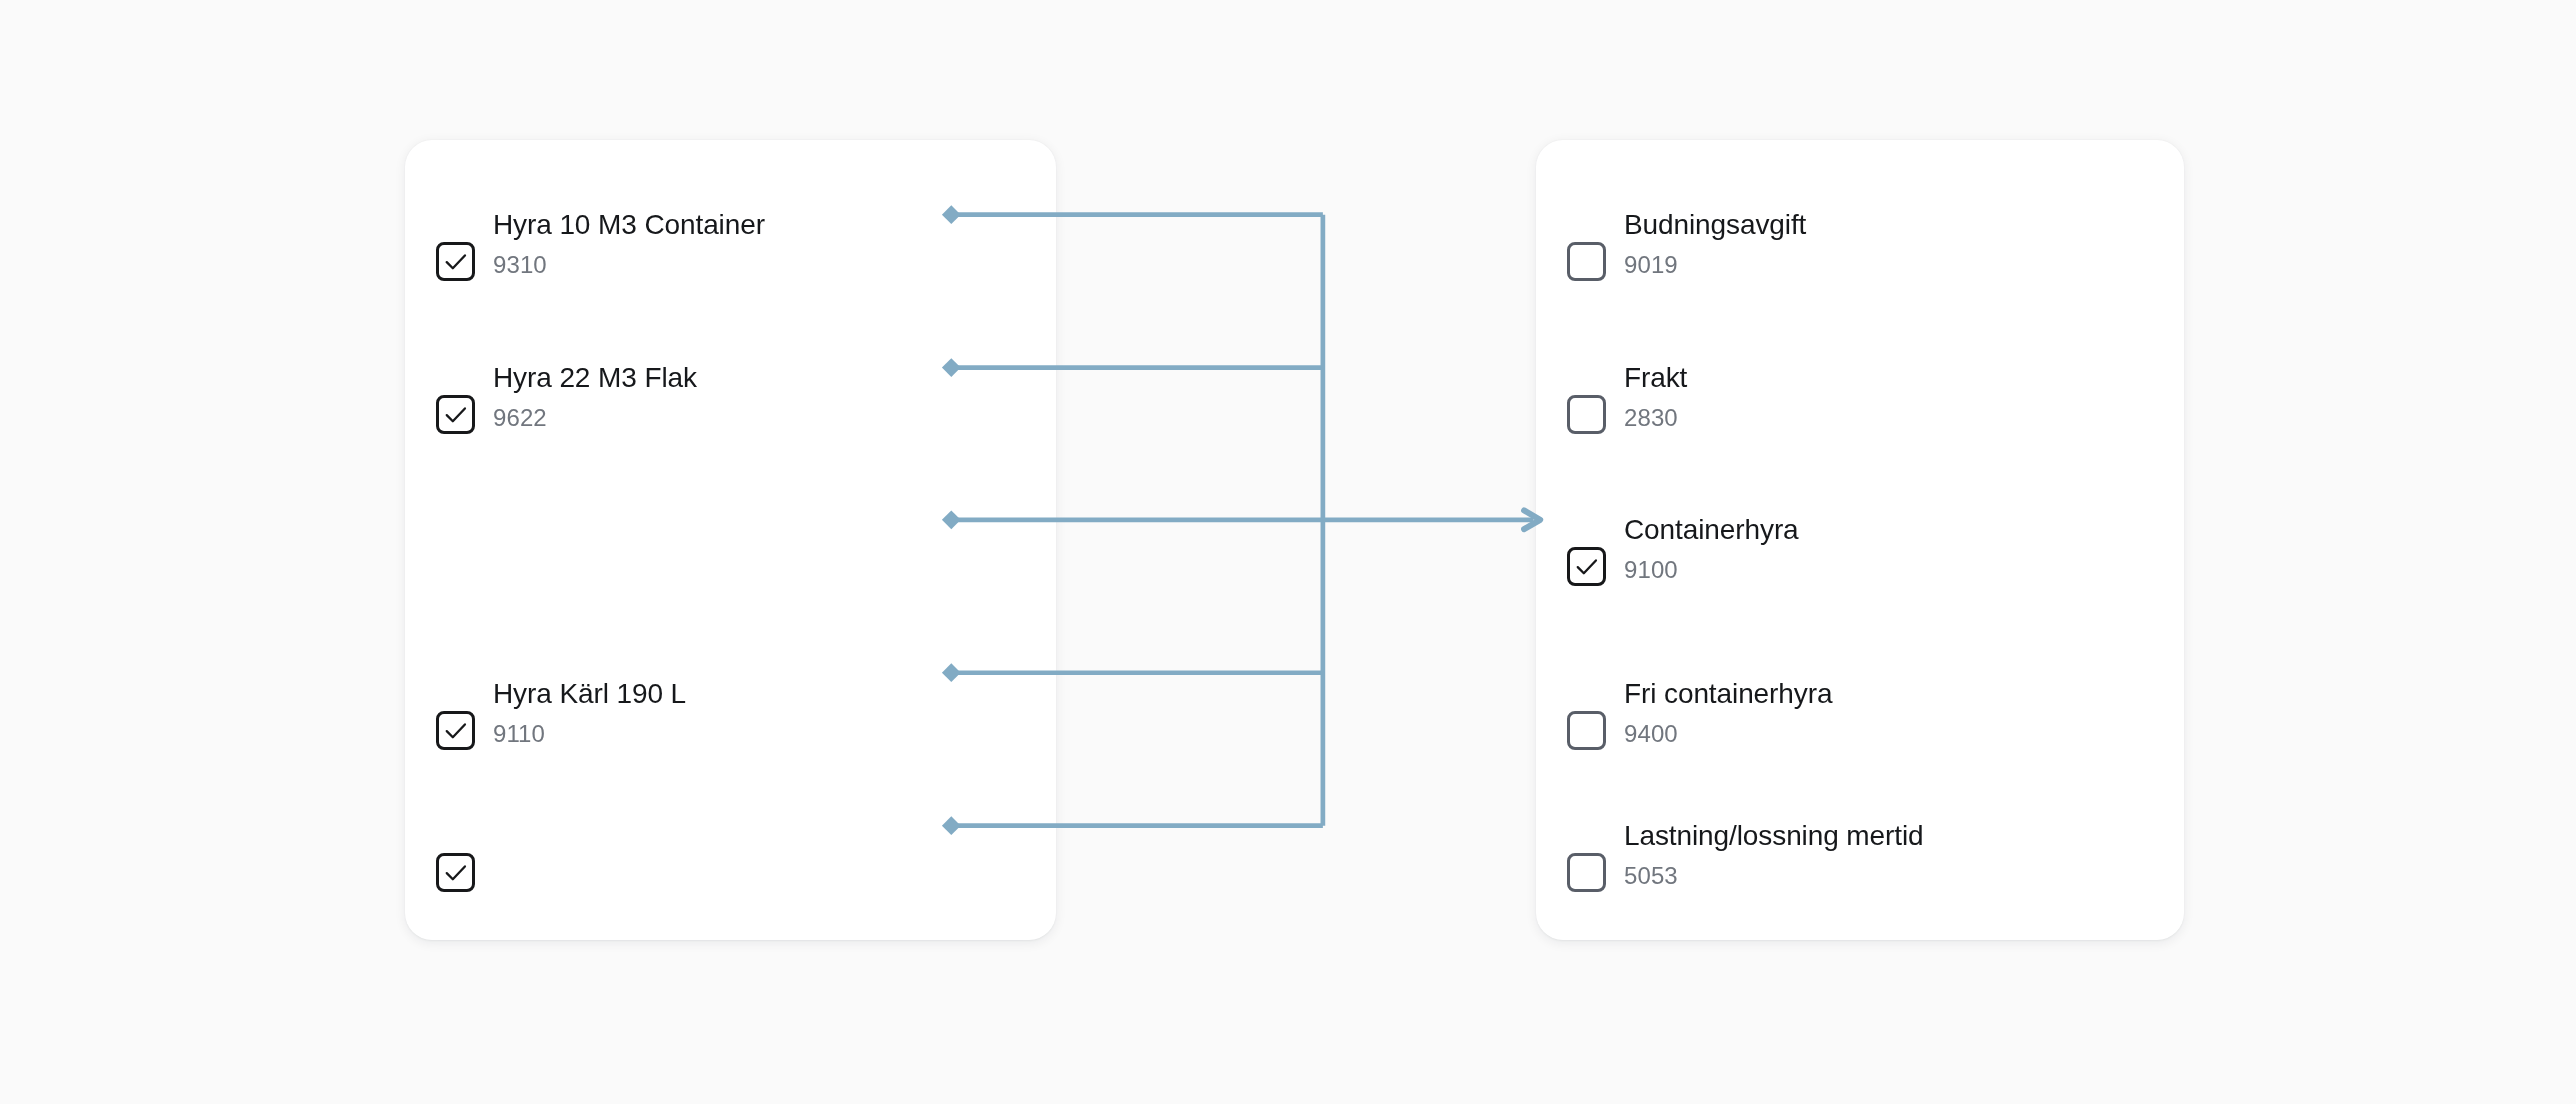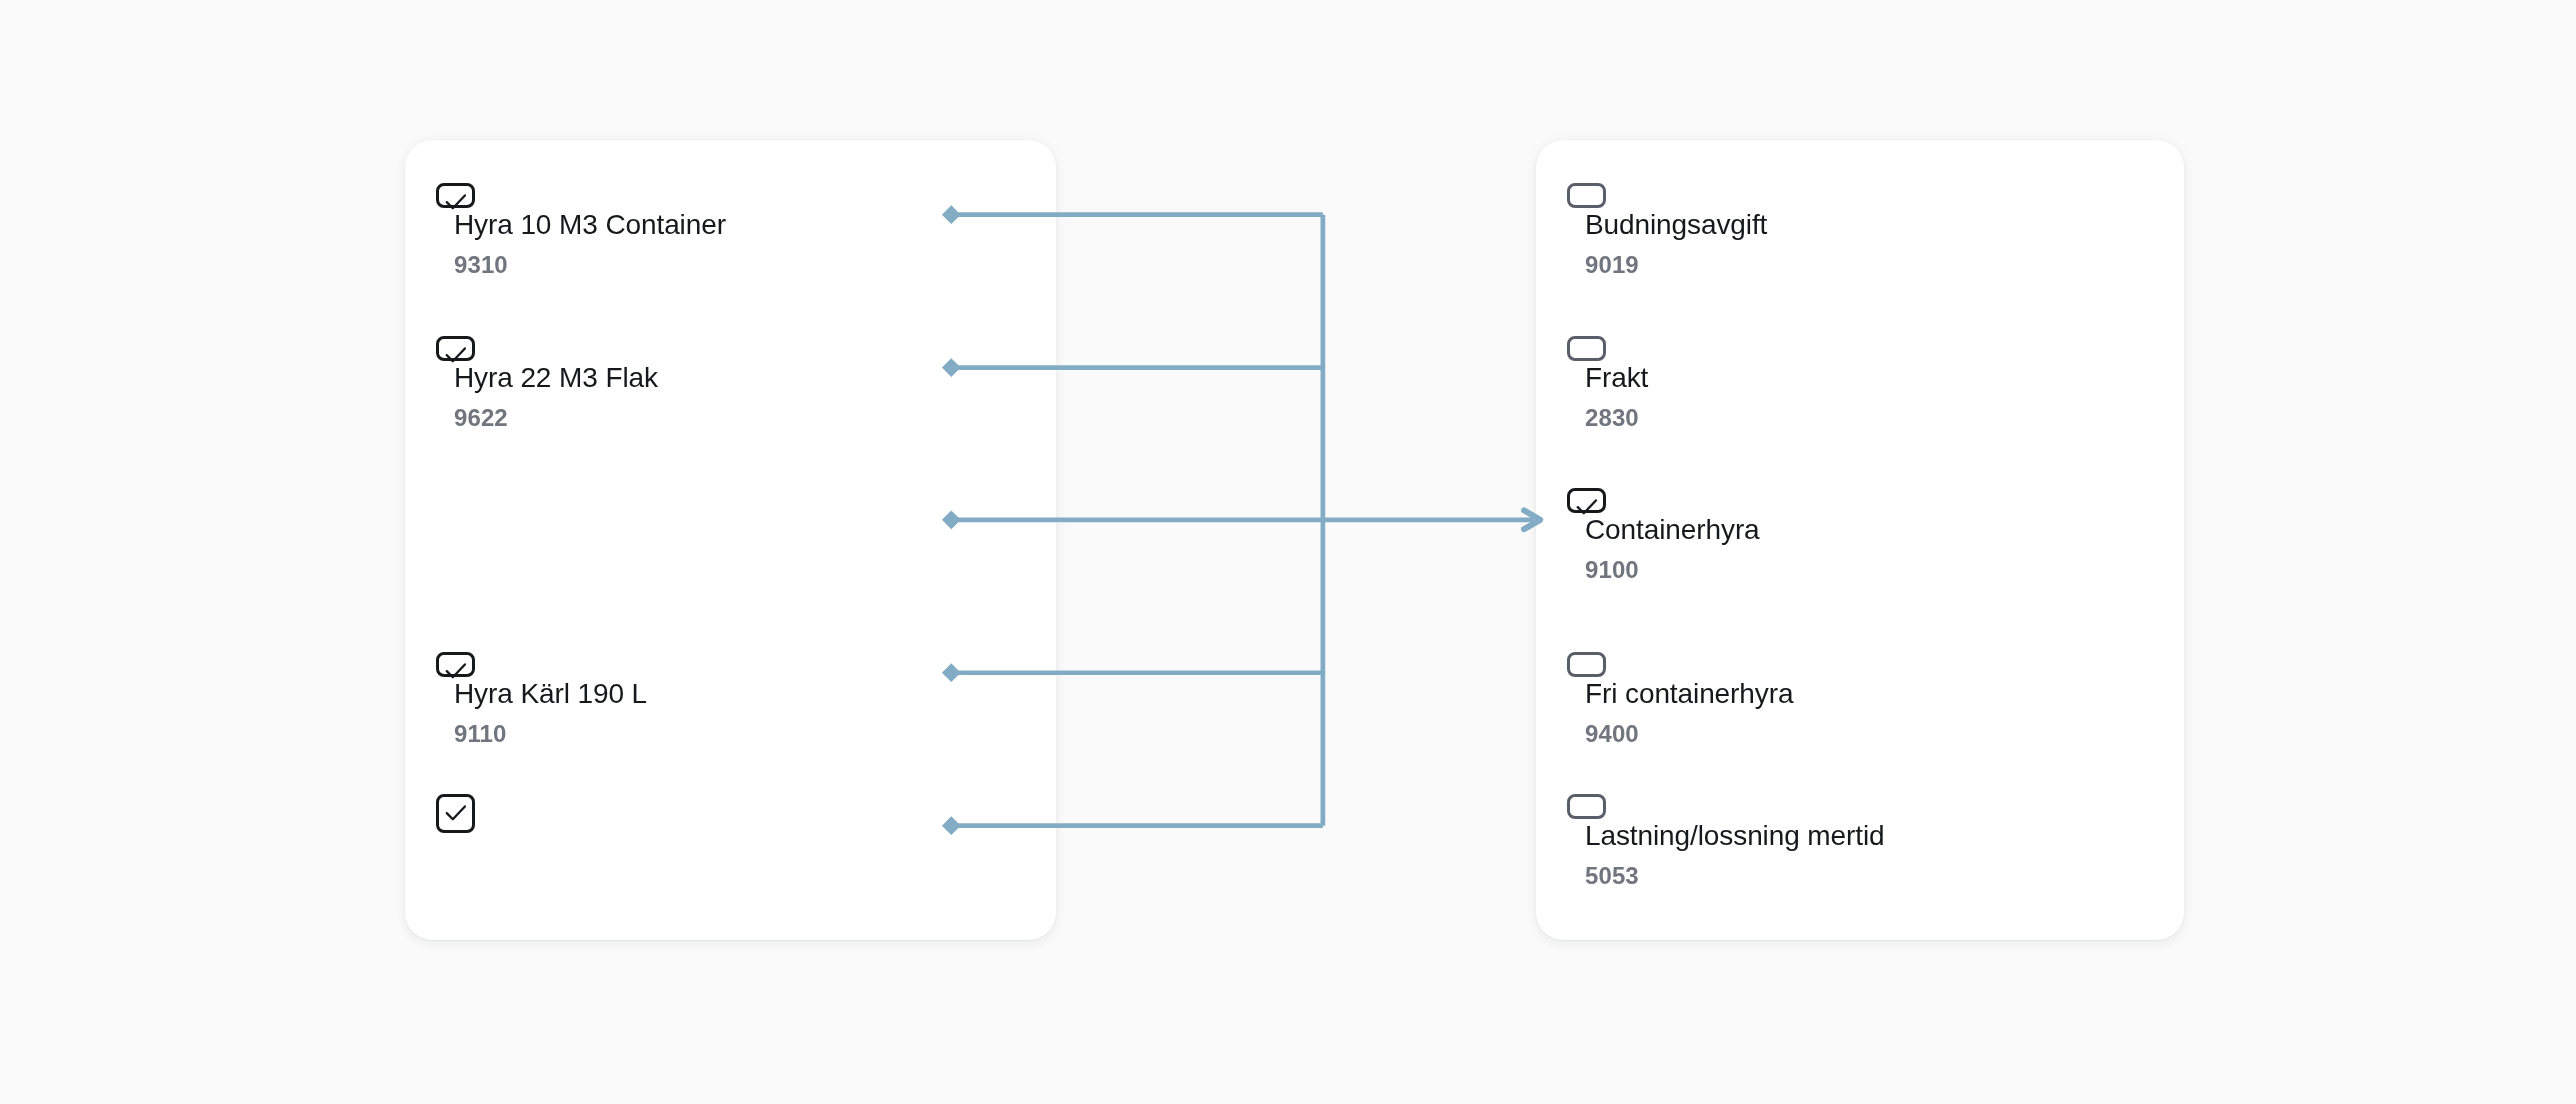--- a/index.html
+++ b/index.html
@@ -51,23 +51,22 @@
     width: 100%;
     height: 100%;
   }
 
   
   .row {
     position: absolute;
     left: 31px;
     height: 101px;
     display: flex;
-    align-items: flex-start;
+    align-items: flex-end;
     box-sizing: border-box;
-    flex-direction: column;
   }
   .row.r0 { top:  40px; }
   .row.r1 { top: 193px; }
   .row.r2 { top: 345px; }
   .row.r3 { top: 509px; }
   .row.r4 { top: 651px; }
 
   
   .cbox {
     position: relative;
@@ -107,21 +106,20 @@
     letter-spacing: -0.1px;
     white-space: nowrap;
   }
   .code {
     font-size: 24px;
     line-height: 32px;
     color: #71767e;
     margin-top: 7.4px;
     letter-spacing: 0.1px;
     white-space: nowrap;
-    font-weight: bold;
   }
 
   
   #connectors {
     position: absolute;
     left: 0; top: 0;
     width: 2576px;
     height: 1104px;
     pointer-events: none;
   }

